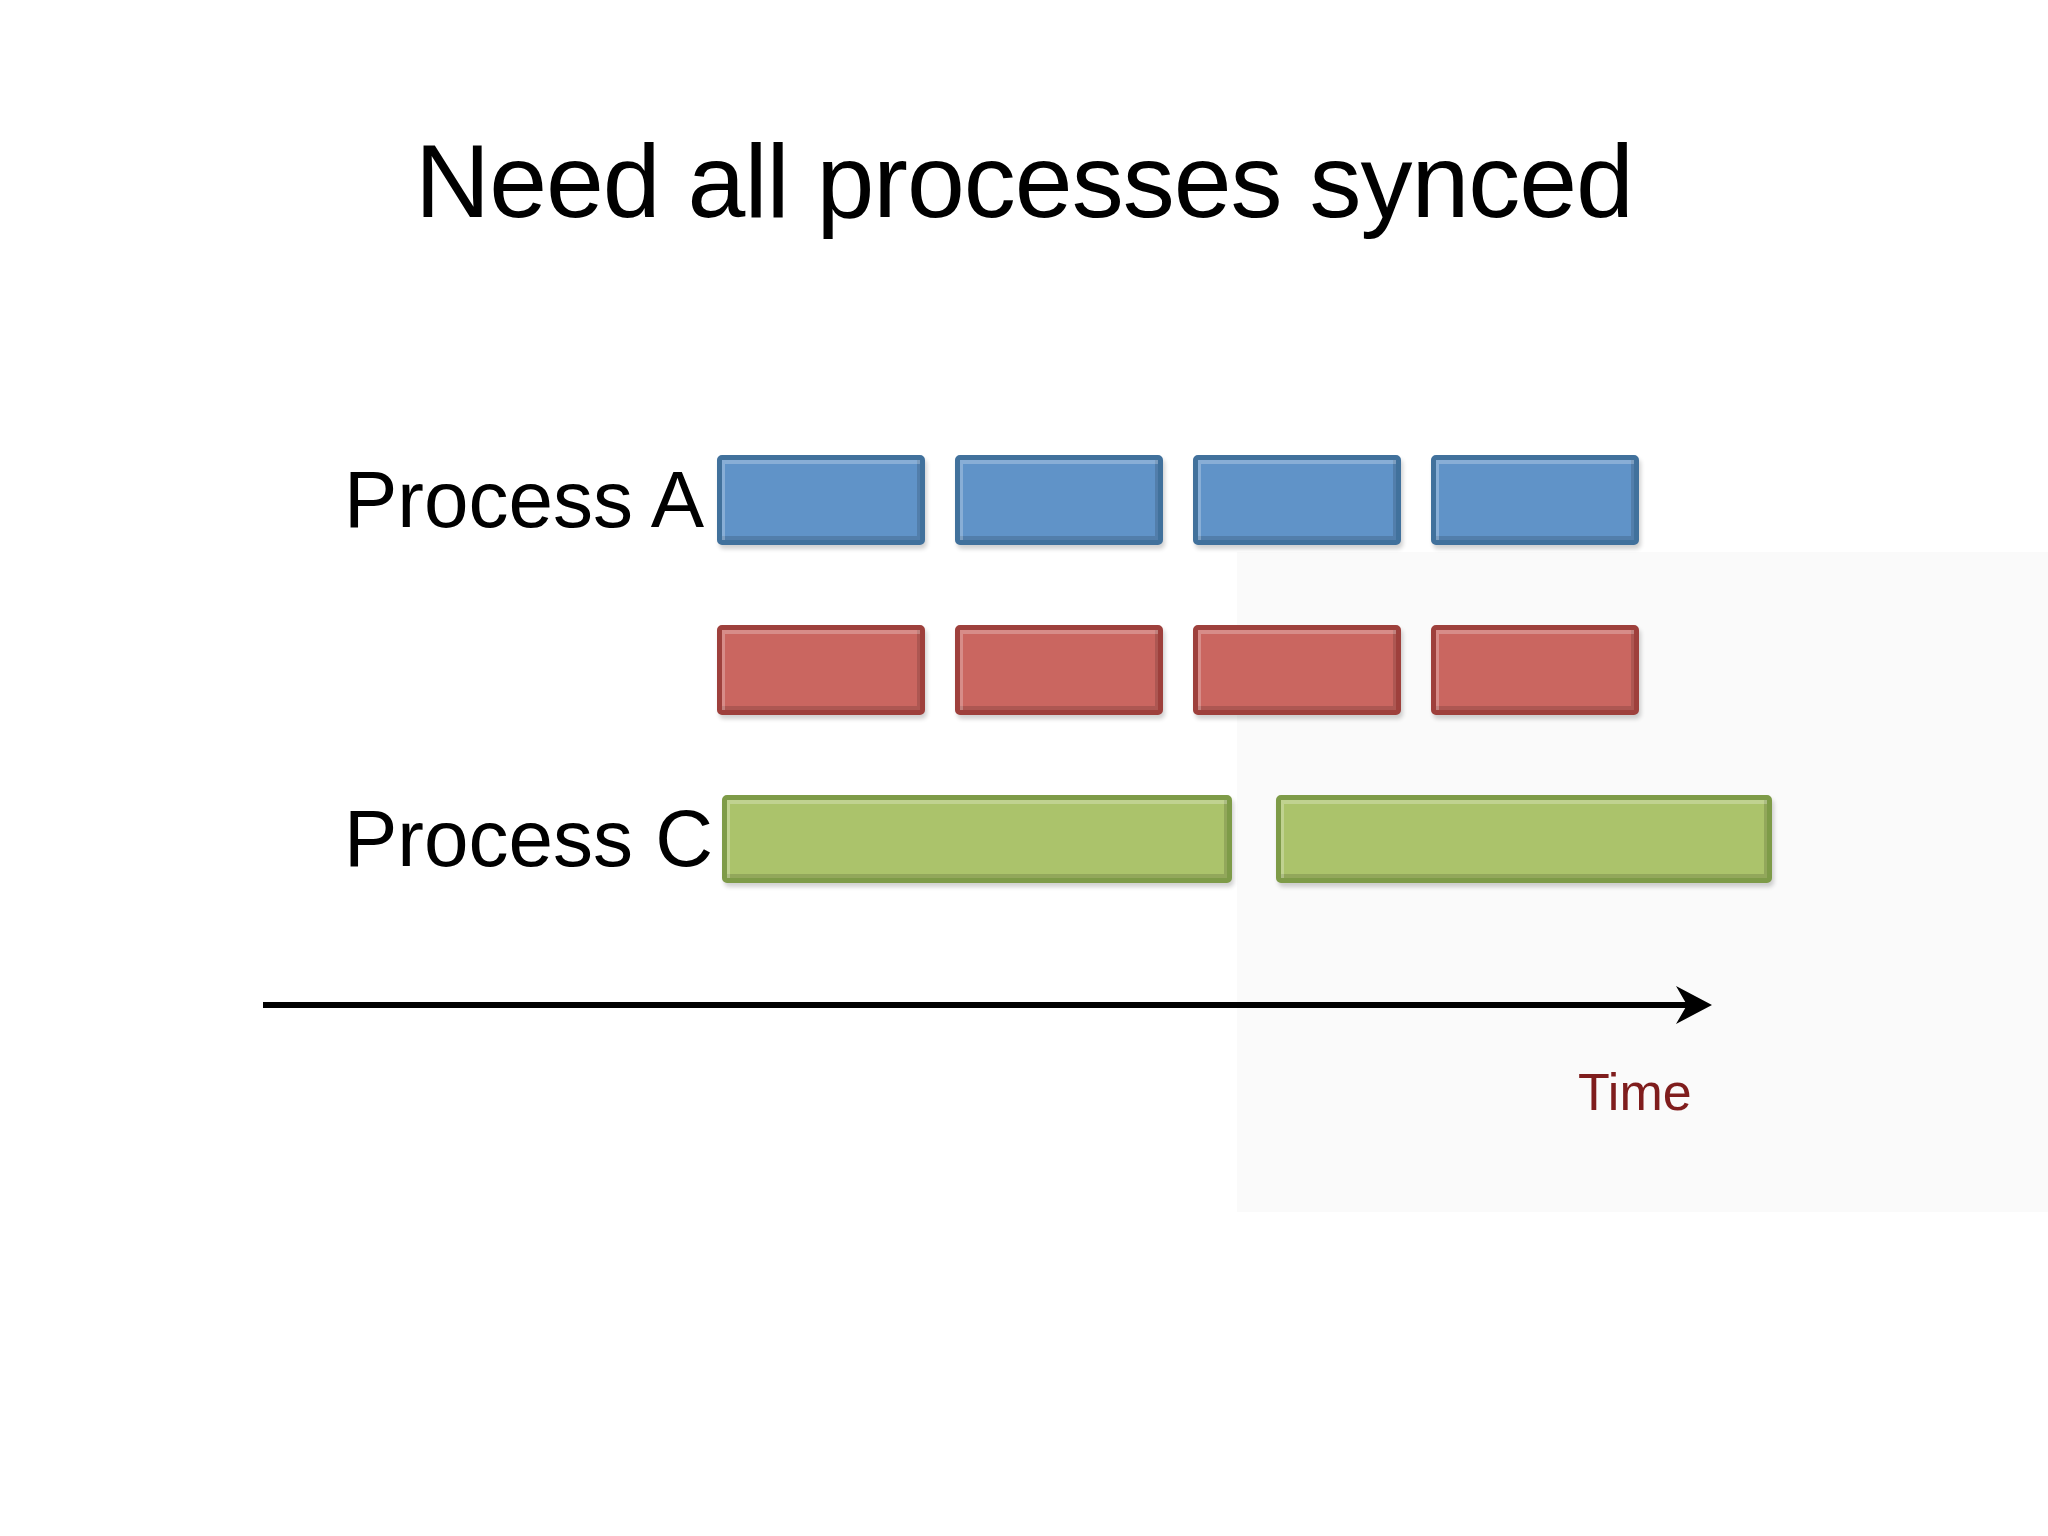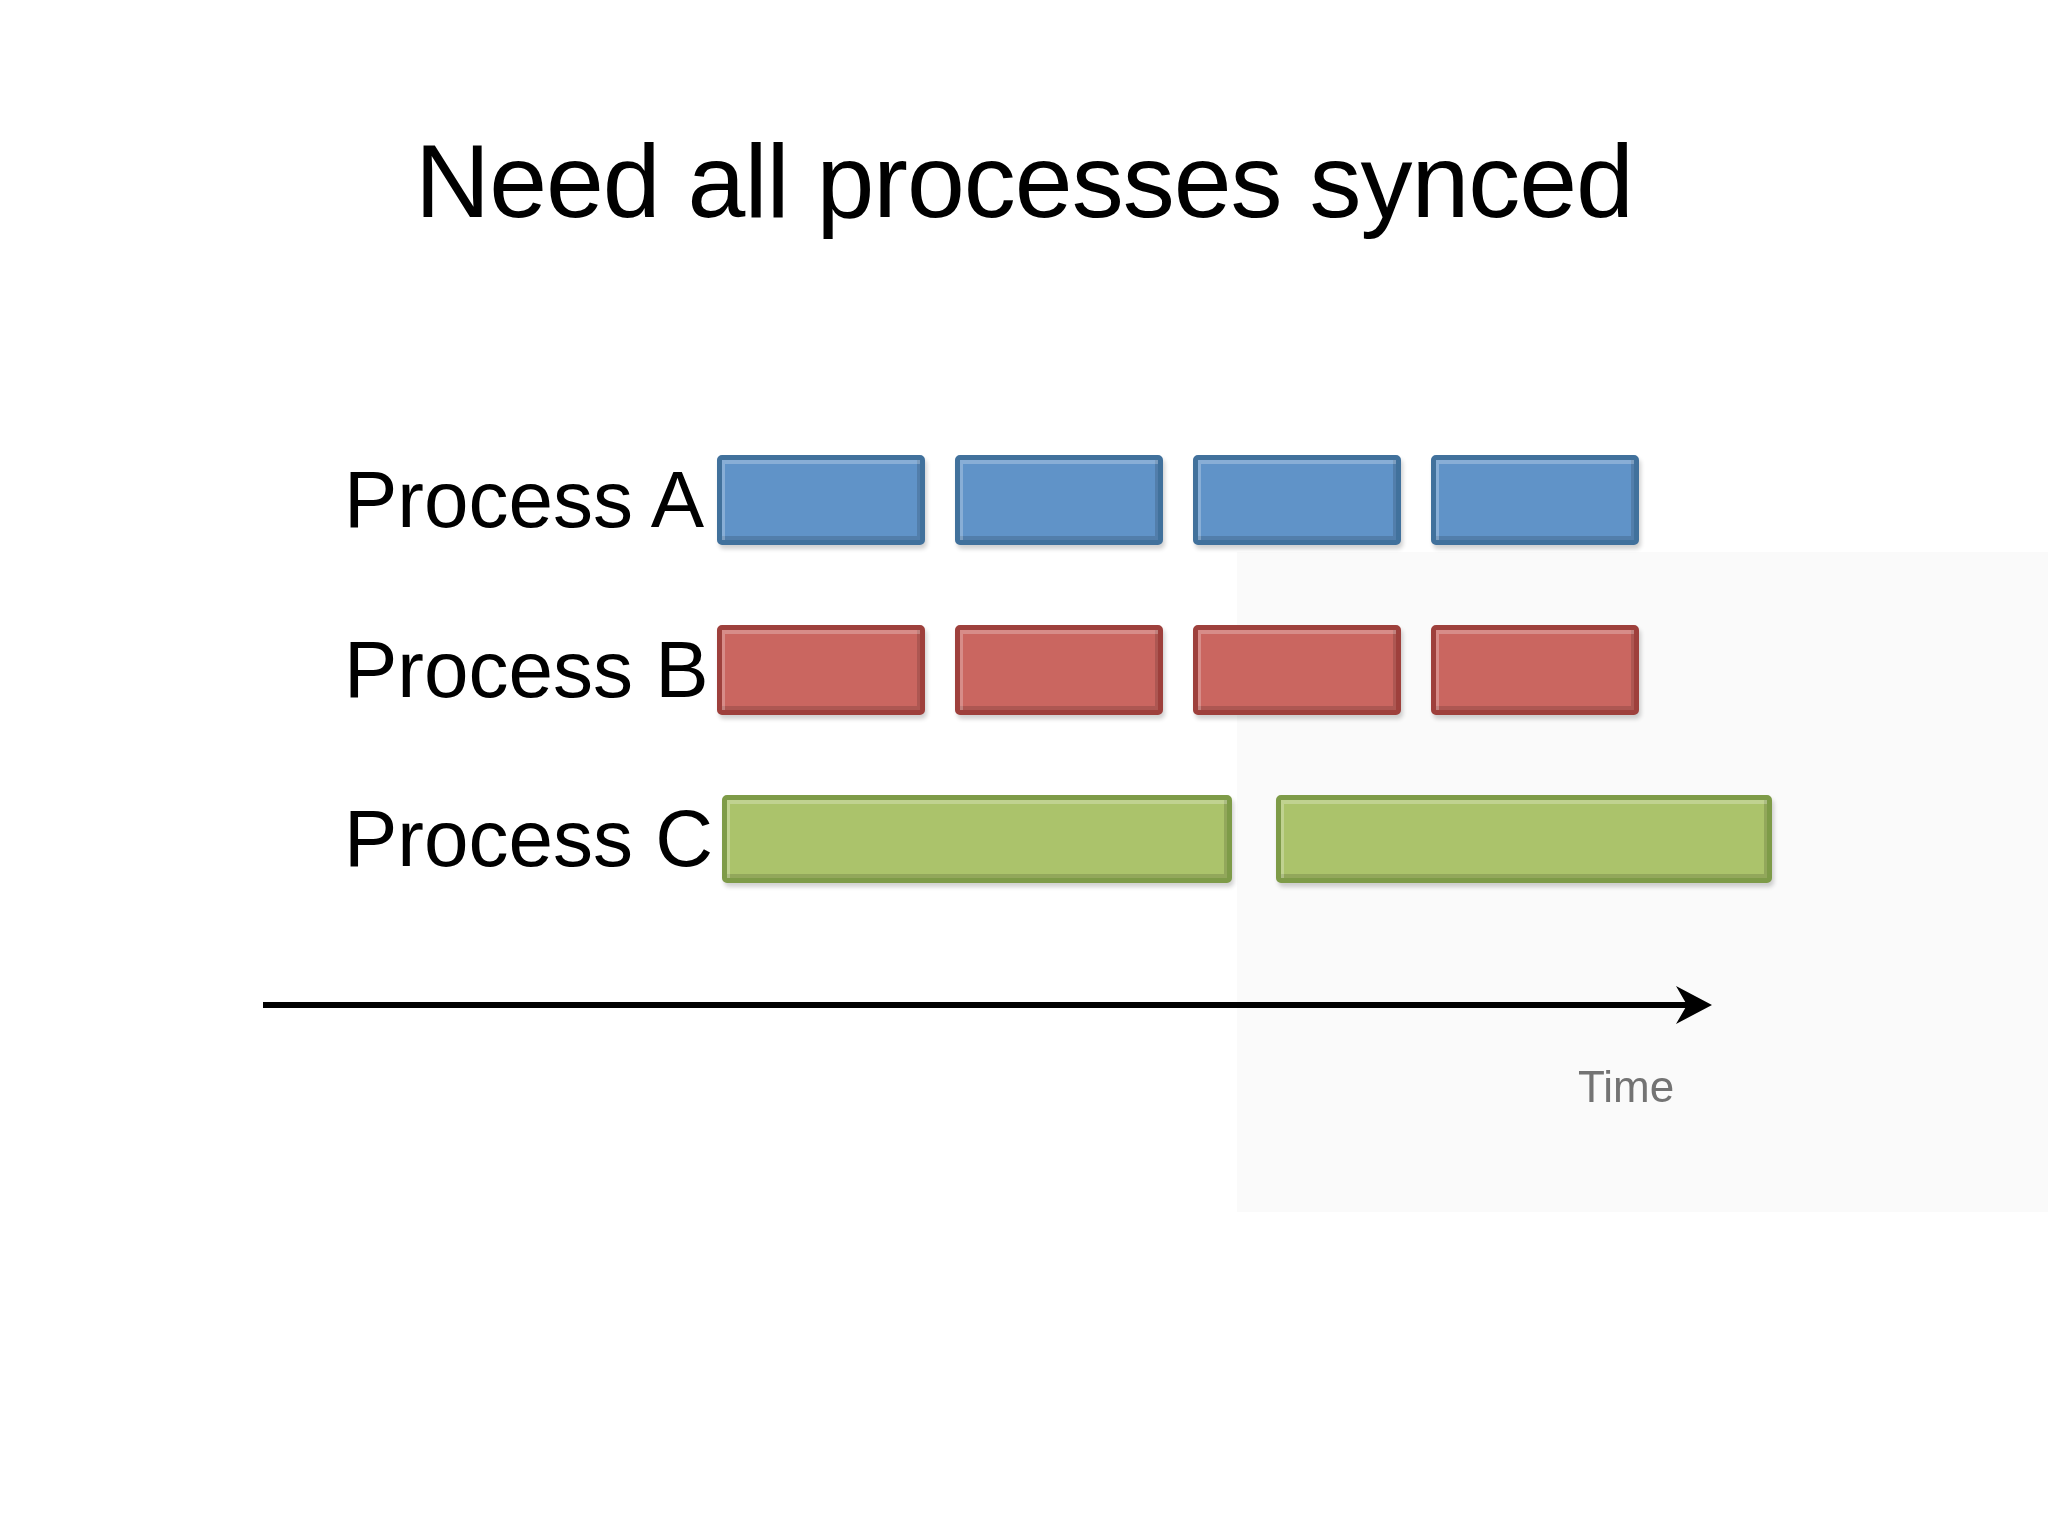--- a/index.html
+++ b/index.html
@@ -68,22 +68,22 @@
     left: 0;
     top: 0;
     width: 2048px;
     height: 1536px;
     pointer-events: none;
   }
   .time-label {
     position: absolute;
     left: 1578px;
     top: 1062px;
-    font-size: 44px;
-    color: #737373;
+    font-size: 52px;
+    color: #7f1d1d;
     white-space: nowrap;
   }
 </style>
 </head>
 <body>
 
 <div class="slide">
 
   <div class="bg-shade"></div>
 
@@ -91,21 +91,20 @@
 
   <div>
       <div class="prow" style="top: 455px; height: 90px;">
         <div class="plabel" style="line-height: 90px;">Process A</div>
         <div class="seg" style="left: 717px; width: 208px; background: rgb(96, 147, 200); border-color: rgb(65, 113, 156);"></div>
         <div class="seg" style="left: 955px; width: 208px; background: rgb(96, 147, 200); border-color: rgb(65, 113, 156);"></div>
         <div class="seg" style="left: 1193px; width: 208px; background: rgb(96, 147, 200); border-color: rgb(65, 113, 156);"></div>
         <div class="seg" style="left: 1431px; width: 208px; background: rgb(96, 147, 200); border-color: rgb(65, 113, 156);"></div>
       </div>
       <div class="prow" style="top: 625px; height: 90px;">
-        <div class="plabel" style="line-height: 90px;">Process B</div>
         <div class="seg" style="left: 717px; width: 208px; background: rgb(202, 102, 96); border-color: rgb(158, 64, 60);"></div>
         <div class="seg" style="left: 955px; width: 208px; background: rgb(202, 102, 96); border-color: rgb(158, 64, 60);"></div>
         <div class="seg" style="left: 1193px; width: 208px; background: rgb(202, 102, 96); border-color: rgb(158, 64, 60);"></div>
         <div class="seg" style="left: 1431px; width: 208px; background: rgb(202, 102, 96); border-color: rgb(158, 64, 60);"></div>
       </div>
       <div class="prow" style="top: 795px; height: 88px;">
         <div class="plabel" style="line-height: 88px;">Process C</div>
         <div class="seg" style="left: 722px; width: 510px; background: rgb(171, 195, 107); border-color: rgb(126, 155, 72);"></div>
         <div class="seg" style="left: 1276px; width: 496px; background: rgb(171, 195, 107); border-color: rgb(126, 155, 72);"></div>
       </div>

